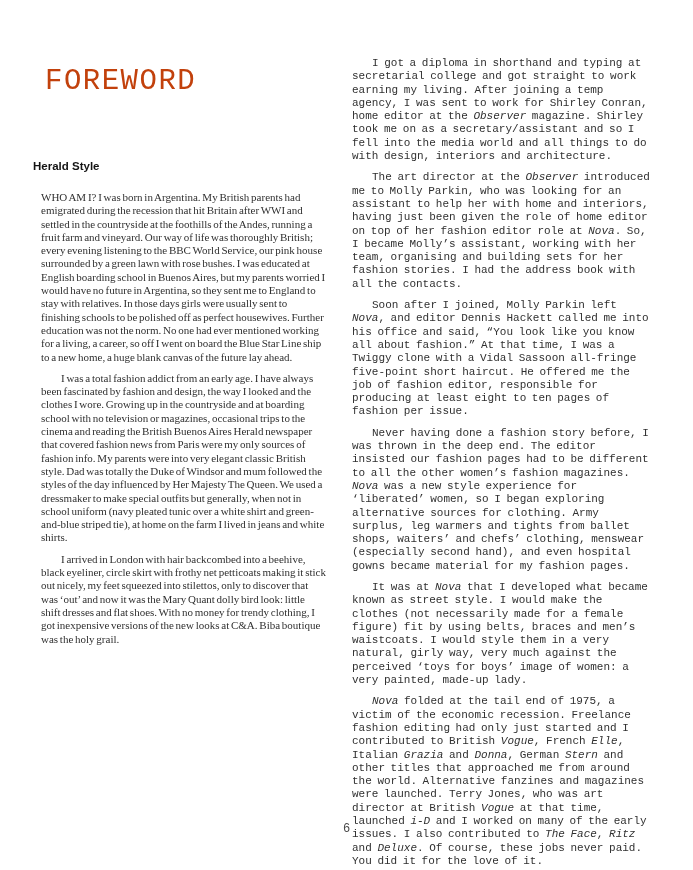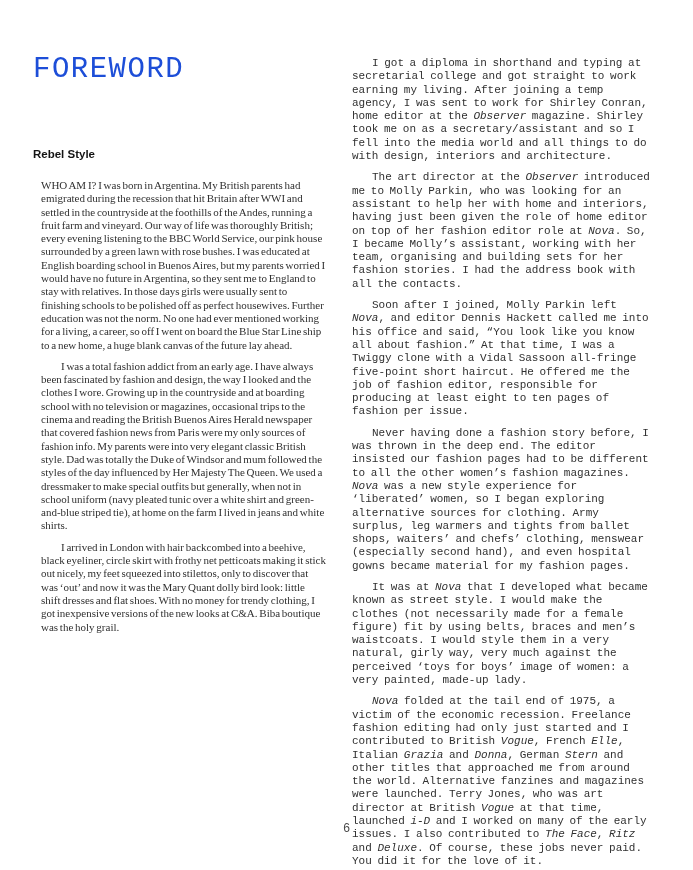--- a/index.html
+++ b/index.html
@@ -23,26 +23,26 @@
     left: 33px;
     top: 55px;
     width: 301px;
   }
   .col-right {
     left: 344px;
     top: 49px;
     width: 318px;
   }
   .page-title {
-    margin: 0;
+    margin: 12px;
     font-size: 29px;
     font-weight: 400;
     letter-spacing: 1.5px;
     line-height: 30px;
-    color: #1d4ed8;
+    color: #c2410c;
     white-space: nowrap;
   }
   .section-heading {
     margin: 63px 0 0 0;
     font-family: "Liberation Sans", sans-serif;
     font-size: 11.5px;
     font-weight: 700;
     line-height: 13px;
     color: #141414;
   }
@@ -74,21 +74,21 @@
     color: #4a4a4a;
   }
 </style>
 </head>
 <body>
 
 <div class="page">
 
   <div class="col col-left">
     <h1 class="page-title">FOREWORD</h1>
-    <h2 class="section-heading">Rebel Style</h2>
+    <h2 class="section-heading">Herald Style</h2>
     <div class="paragraphs left-block">
         <p class="para">WHO AM I? I was born in Argentina. My British parents had emigrated during the recession that hit Britain after WWI and settled in the countryside at the foothills of the Andes, running a fruit farm and vineyard. Our way of life was thoroughly British; every evening listening to the BBC World Service, our pink house surrounded by a green lawn with rose bushes. I was educated at English boarding school in Buenos Aires, but my parents worried I would have no future in Argentina, so they sent me to England to stay with relatives. In those days girls were usually sent to finishing schools to be polished off as perfect housewives. Further education was not the norm. No one had ever mentioned working for a living, a career, so off I went on board the Blue Star Line ship to a new home, a huge blank canvas of the future lay ahead.</p>
         <p class="para indent">I was a total fashion addict from an early age. I have always been fascinated by fashion and design, the way I looked and the clothes I wore. Growing up in the countryside and at boarding school with no television or magazines, occasional trips to the cinema and reading the British Buenos Aires Herald newspaper that covered fashion news from Paris were my only sources of fashion info. My parents were into very elegant classic British style. Dad was totally the Duke of Windsor and mum followed the styles of the day influenced by Her Majesty The Queen. We used a dressmaker to make special outfits but generally, when not in school uniform (navy pleated tunic over a white shirt and green-and-blue striped tie), at home on the farm I lived in jeans and white shirts.</p>
         <p class="para indent">I arrived in London with hair backcombed into a beehive, black eyeliner, circle skirt with frothy net petticoats making it stick out nicely, my feet squeezed into stilettos, only to discover that was ‘out’ and now it was the Mary Quant dolly bird look: little shift dresses and flat shoes. With no money for trendy clothing, I got inexpensive versions of the new looks at C&amp;A. Biba boutique was the holy grail.</p>
       </div>
   </div>
 
   <div class="col col-right">
     <div class="paragraphs">
         <p class="para indent">I got a diploma in shorthand and typing at secretarial college and got straight to work earning my living. After joining a temp agency, I was sent to work for Shirley Conran, home editor at the <i>Observer</i> magazine. Shirley took me on as a secretary/assistant and so I fell into the media world and all things to do with design, interiors and architecture.</p>

